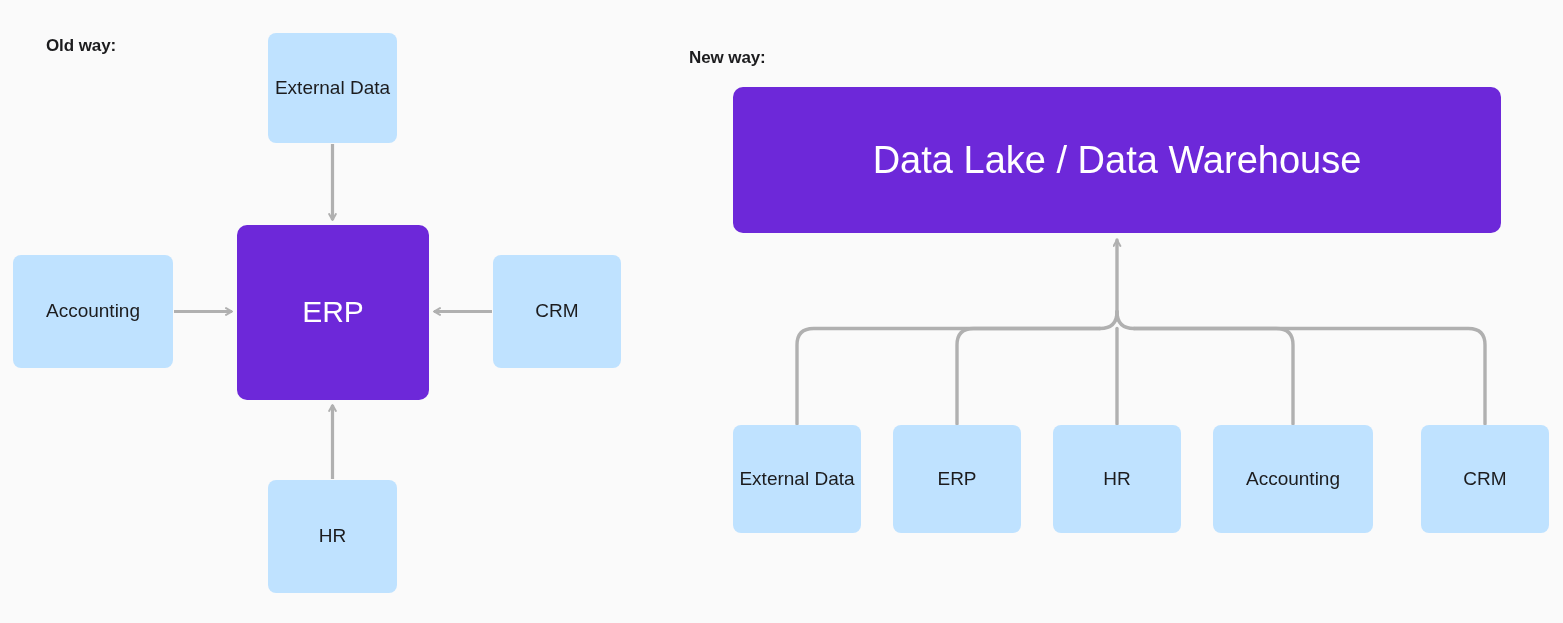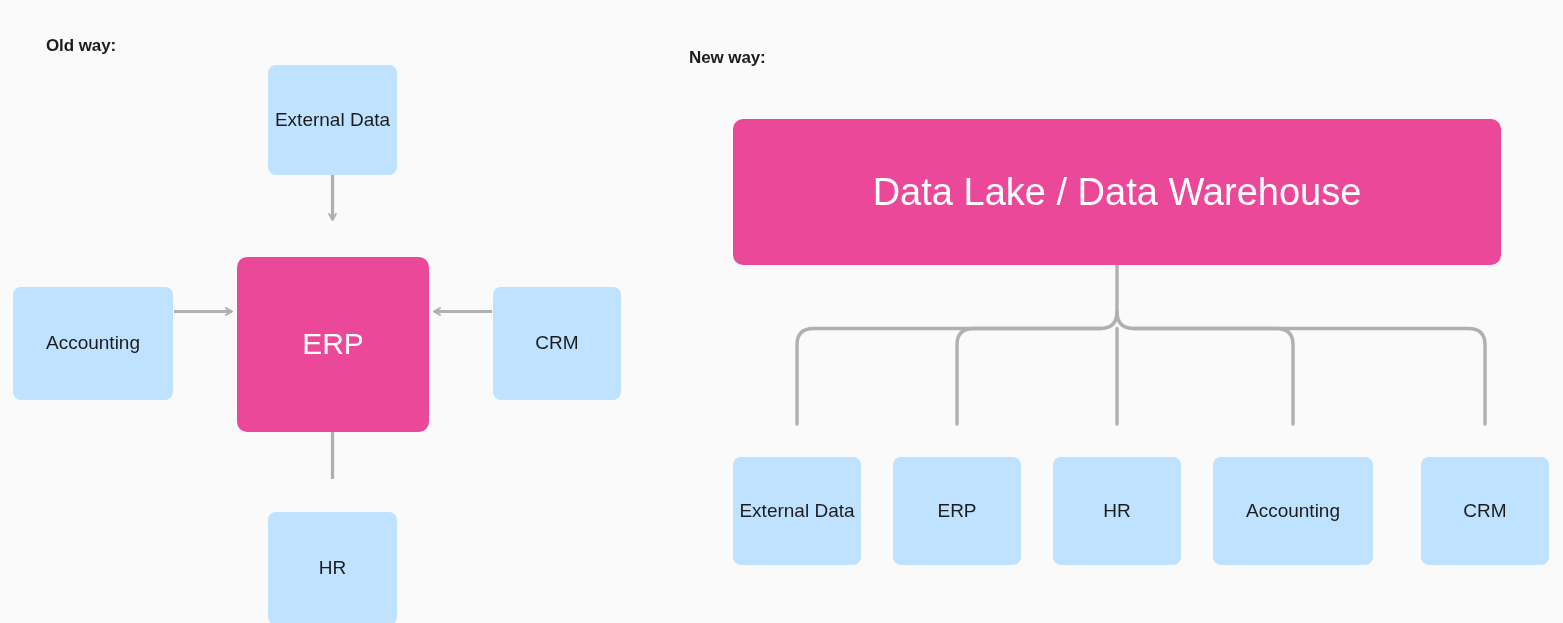--- a/index.html
+++ b/index.html
@@ -37,24 +37,23 @@
     border-radius: 8px;
     display: flex;
     align-items: center;
     justify-content: center;
     text-align: right;
     line-height: 1.28;
     color: #1c1c1e;
     background: #bfe2ff;
     font-size: 19px;
     padding: 4px 6px;
-    margin-top: 32px;
   }
   .node.primary {
-    background: #ec4899;
+    background: #6d28d9;
     color: #ffffff;
   }
 
   
   #old-external { left: 268px; top: 33px;  width: 129px; height: 110px; }
   #old-erp      { left: 237px; top: 225px; width: 192px; height: 175px; font-size: 30px; border-radius: 10px; }
   #old-accounting { left: 13px;  top: 255px; width: 160px; height: 113px; }
   #old-crm      { left: 493px; top: 255px; width: 128px; height: 113px; }
   #old-hr       { left: 268px; top: 480px; width: 129px; height: 113px; }
 

